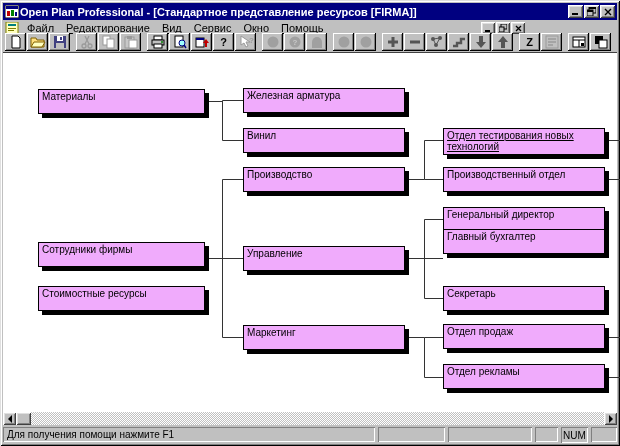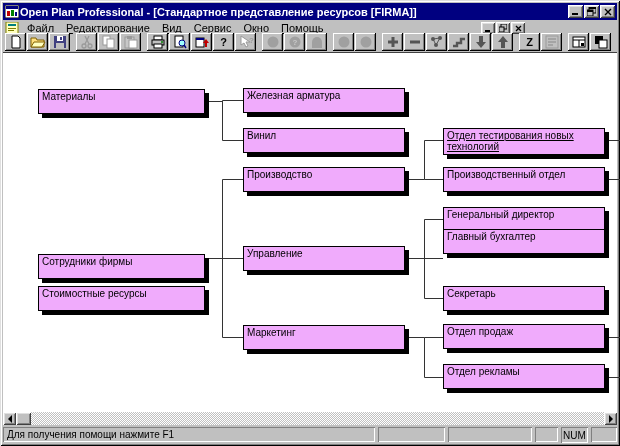--- a/index.html
+++ b/index.html
@@ -299,21 +299,21 @@
       <path d="M206 101.5H222.5 M222.5 100.5V140.5 M222.5 100.5H243 M222.5 140.5H243"></path>
       <path d="M206 258.5H222.5 M222.5 179.5V337.5 M222.5 179.5H243 M222.5 258.5H243 M222.5 337.5H243"></path>
       <path d="M406 179.5H424.5 M424.5 140.5V179.5 M424.5 140.5H443 M424.5 179.5H443"></path>
       <path d="M406 258.5H424.5 M424.5 219.5V298.5 M424.5 219.5H443 M424.5 258.5H443 M424.5 298.5H443"></path>
       <path d="M406 337.5H424.5 M424.5 337.5V377.5 M424.5 337.5H443 M424.5 377.5H443"></path>
       <path d="M606 140.5H620 M606 179.5H620 M606 337.5H620 M606 377.5H620"></path>
     </g>
   </svg>
 
   <div class="node c1" style="top:89px">Материалы</div>
-  <div class="node c1" style="top:254px">Сотрудники фирмы</div>
+  <div class="node c1" style="top:242px">Сотрудники фирмы</div>
   <div class="node c1" style="top:286px">Стоимостные ресурсы</div>
   <div class="node c2" style="top:88px">Железная арматура</div>
   <div class="node c2" style="top:128px">Винил</div>
   <div class="node c2" style="top:167px">Производство</div>
   <div class="node c2" style="top:246px">Управление</div>
   <div class="node c2" style="top:325px">Маркетинг</div>
   <div class="node c3 tall" style="top:128px">Отдел тестирования новых технологий</div>
   <div class="node c3" style="top:167px">Производственный отдел</div>
   <div class="node c3" style="top:207px">Генеральный директор</div>
   <div class="node c3" style="top:229px">Главный бухгалтер</div>

